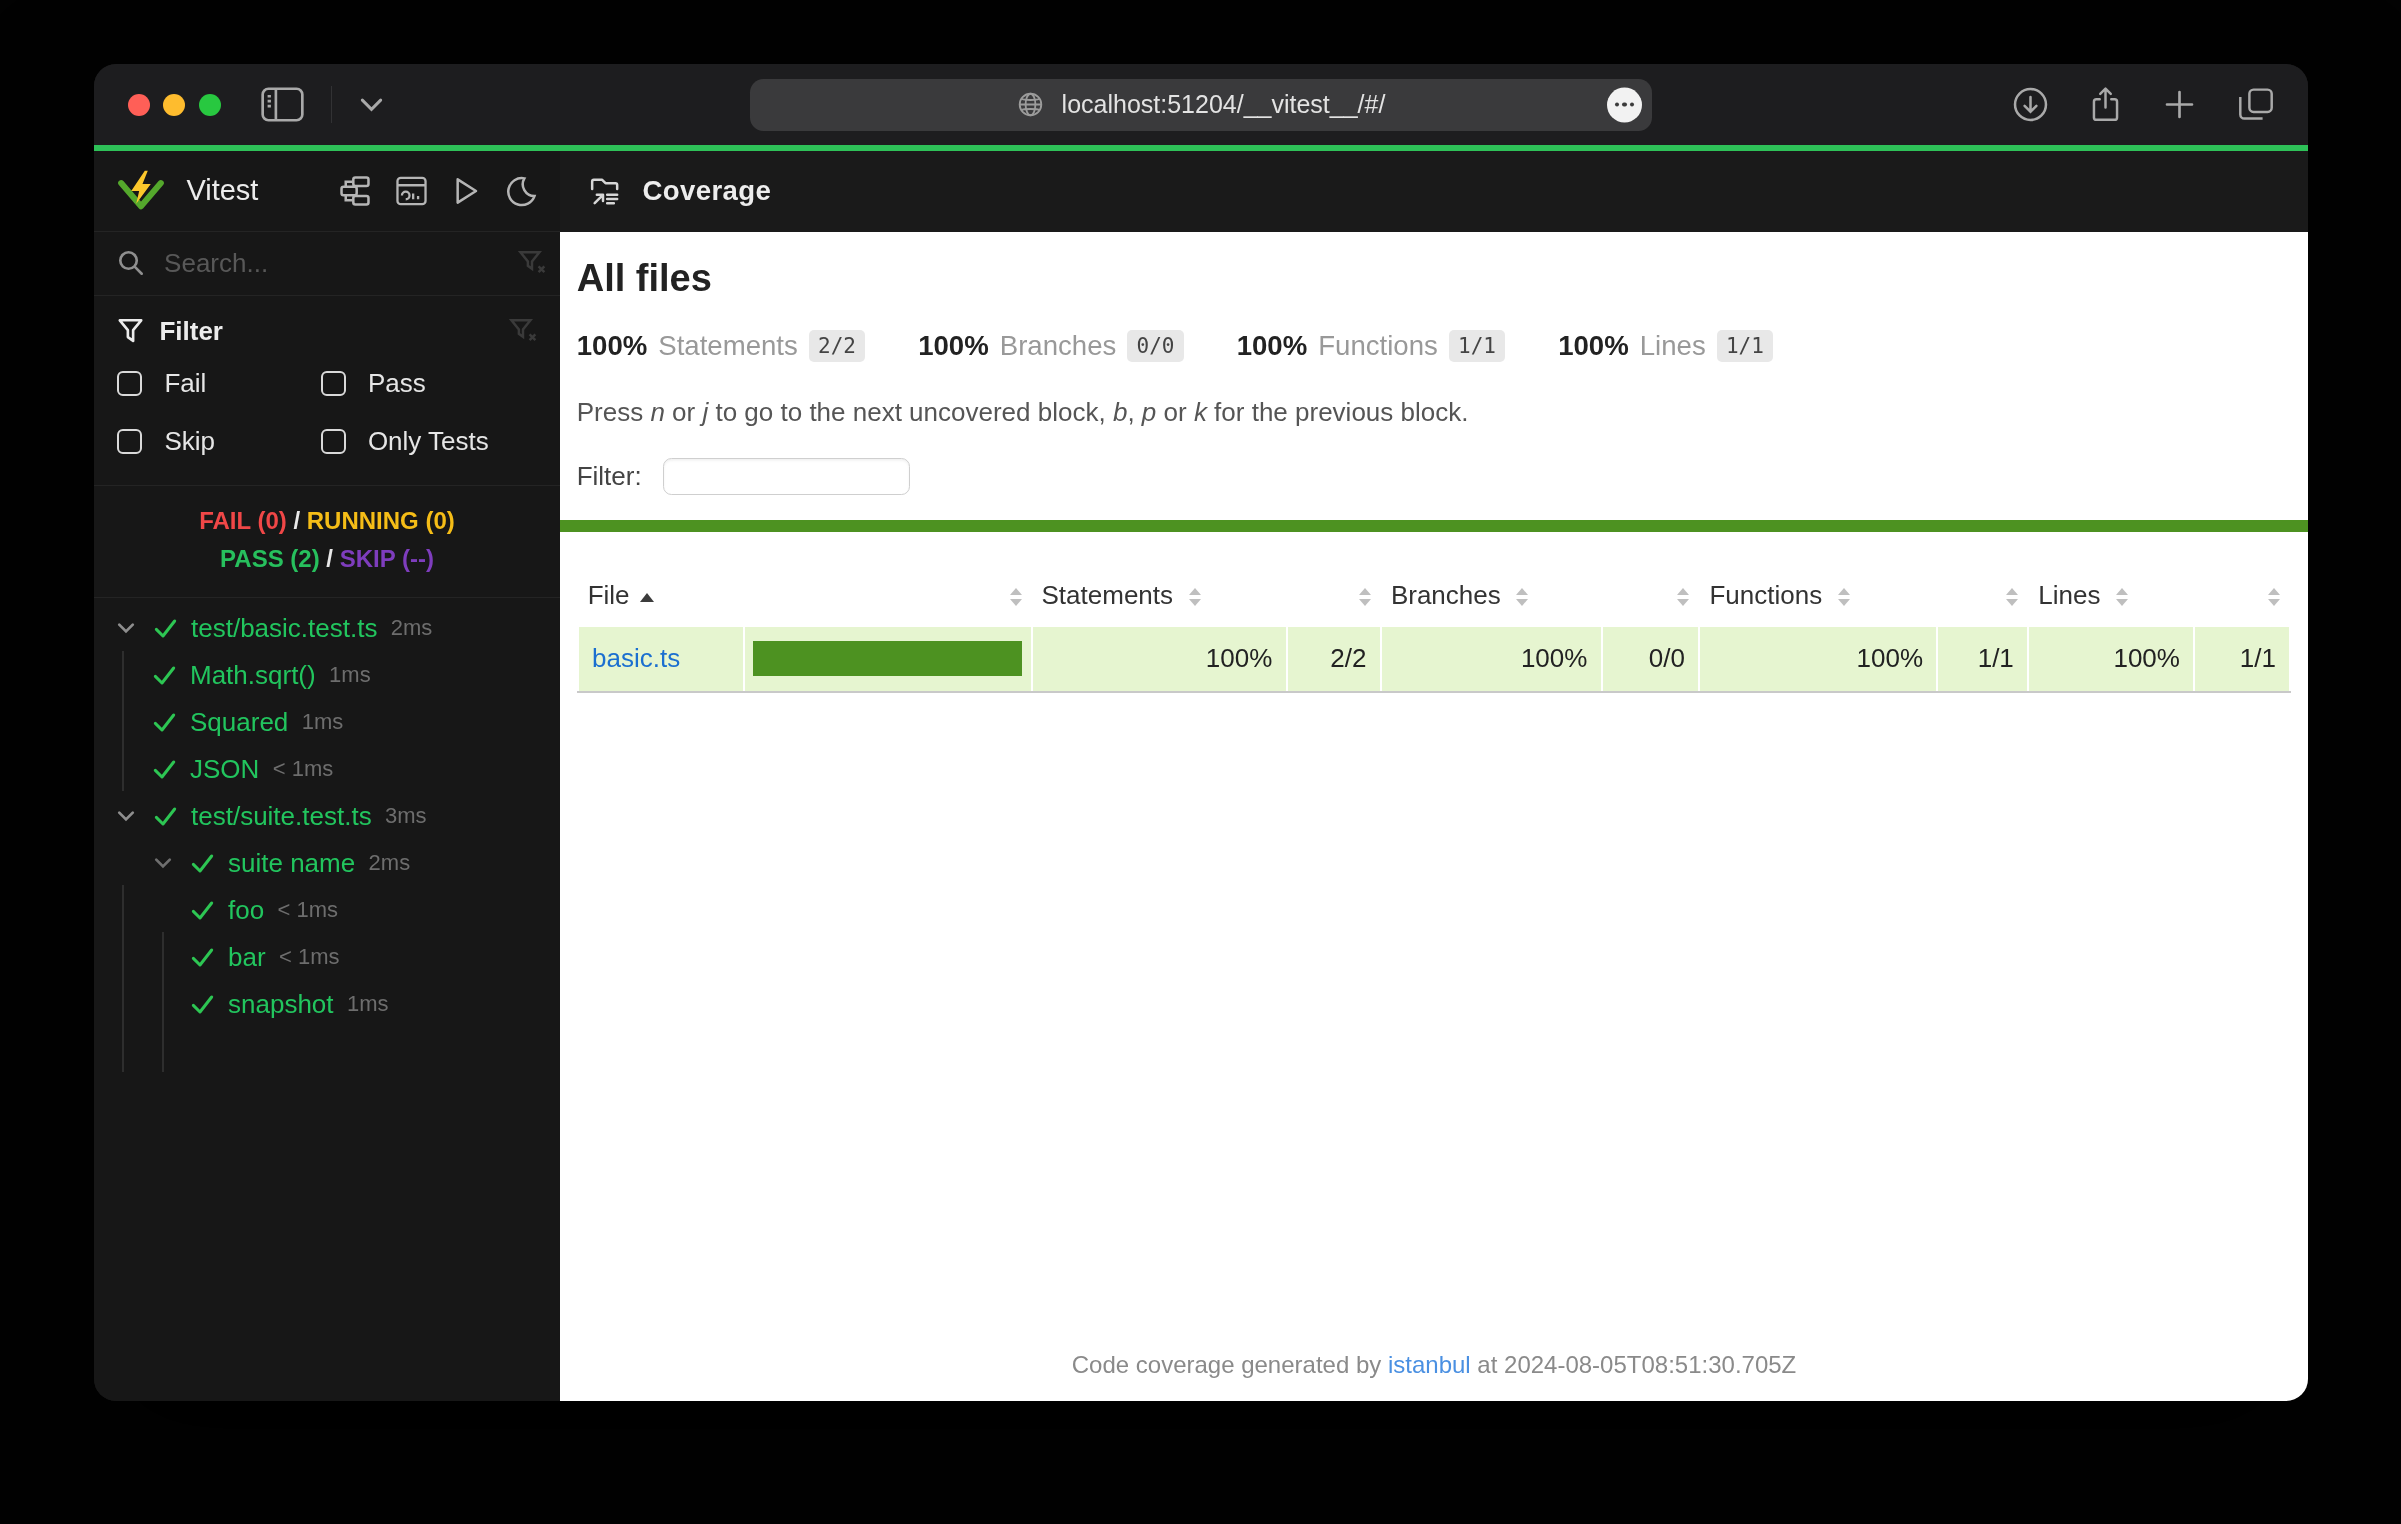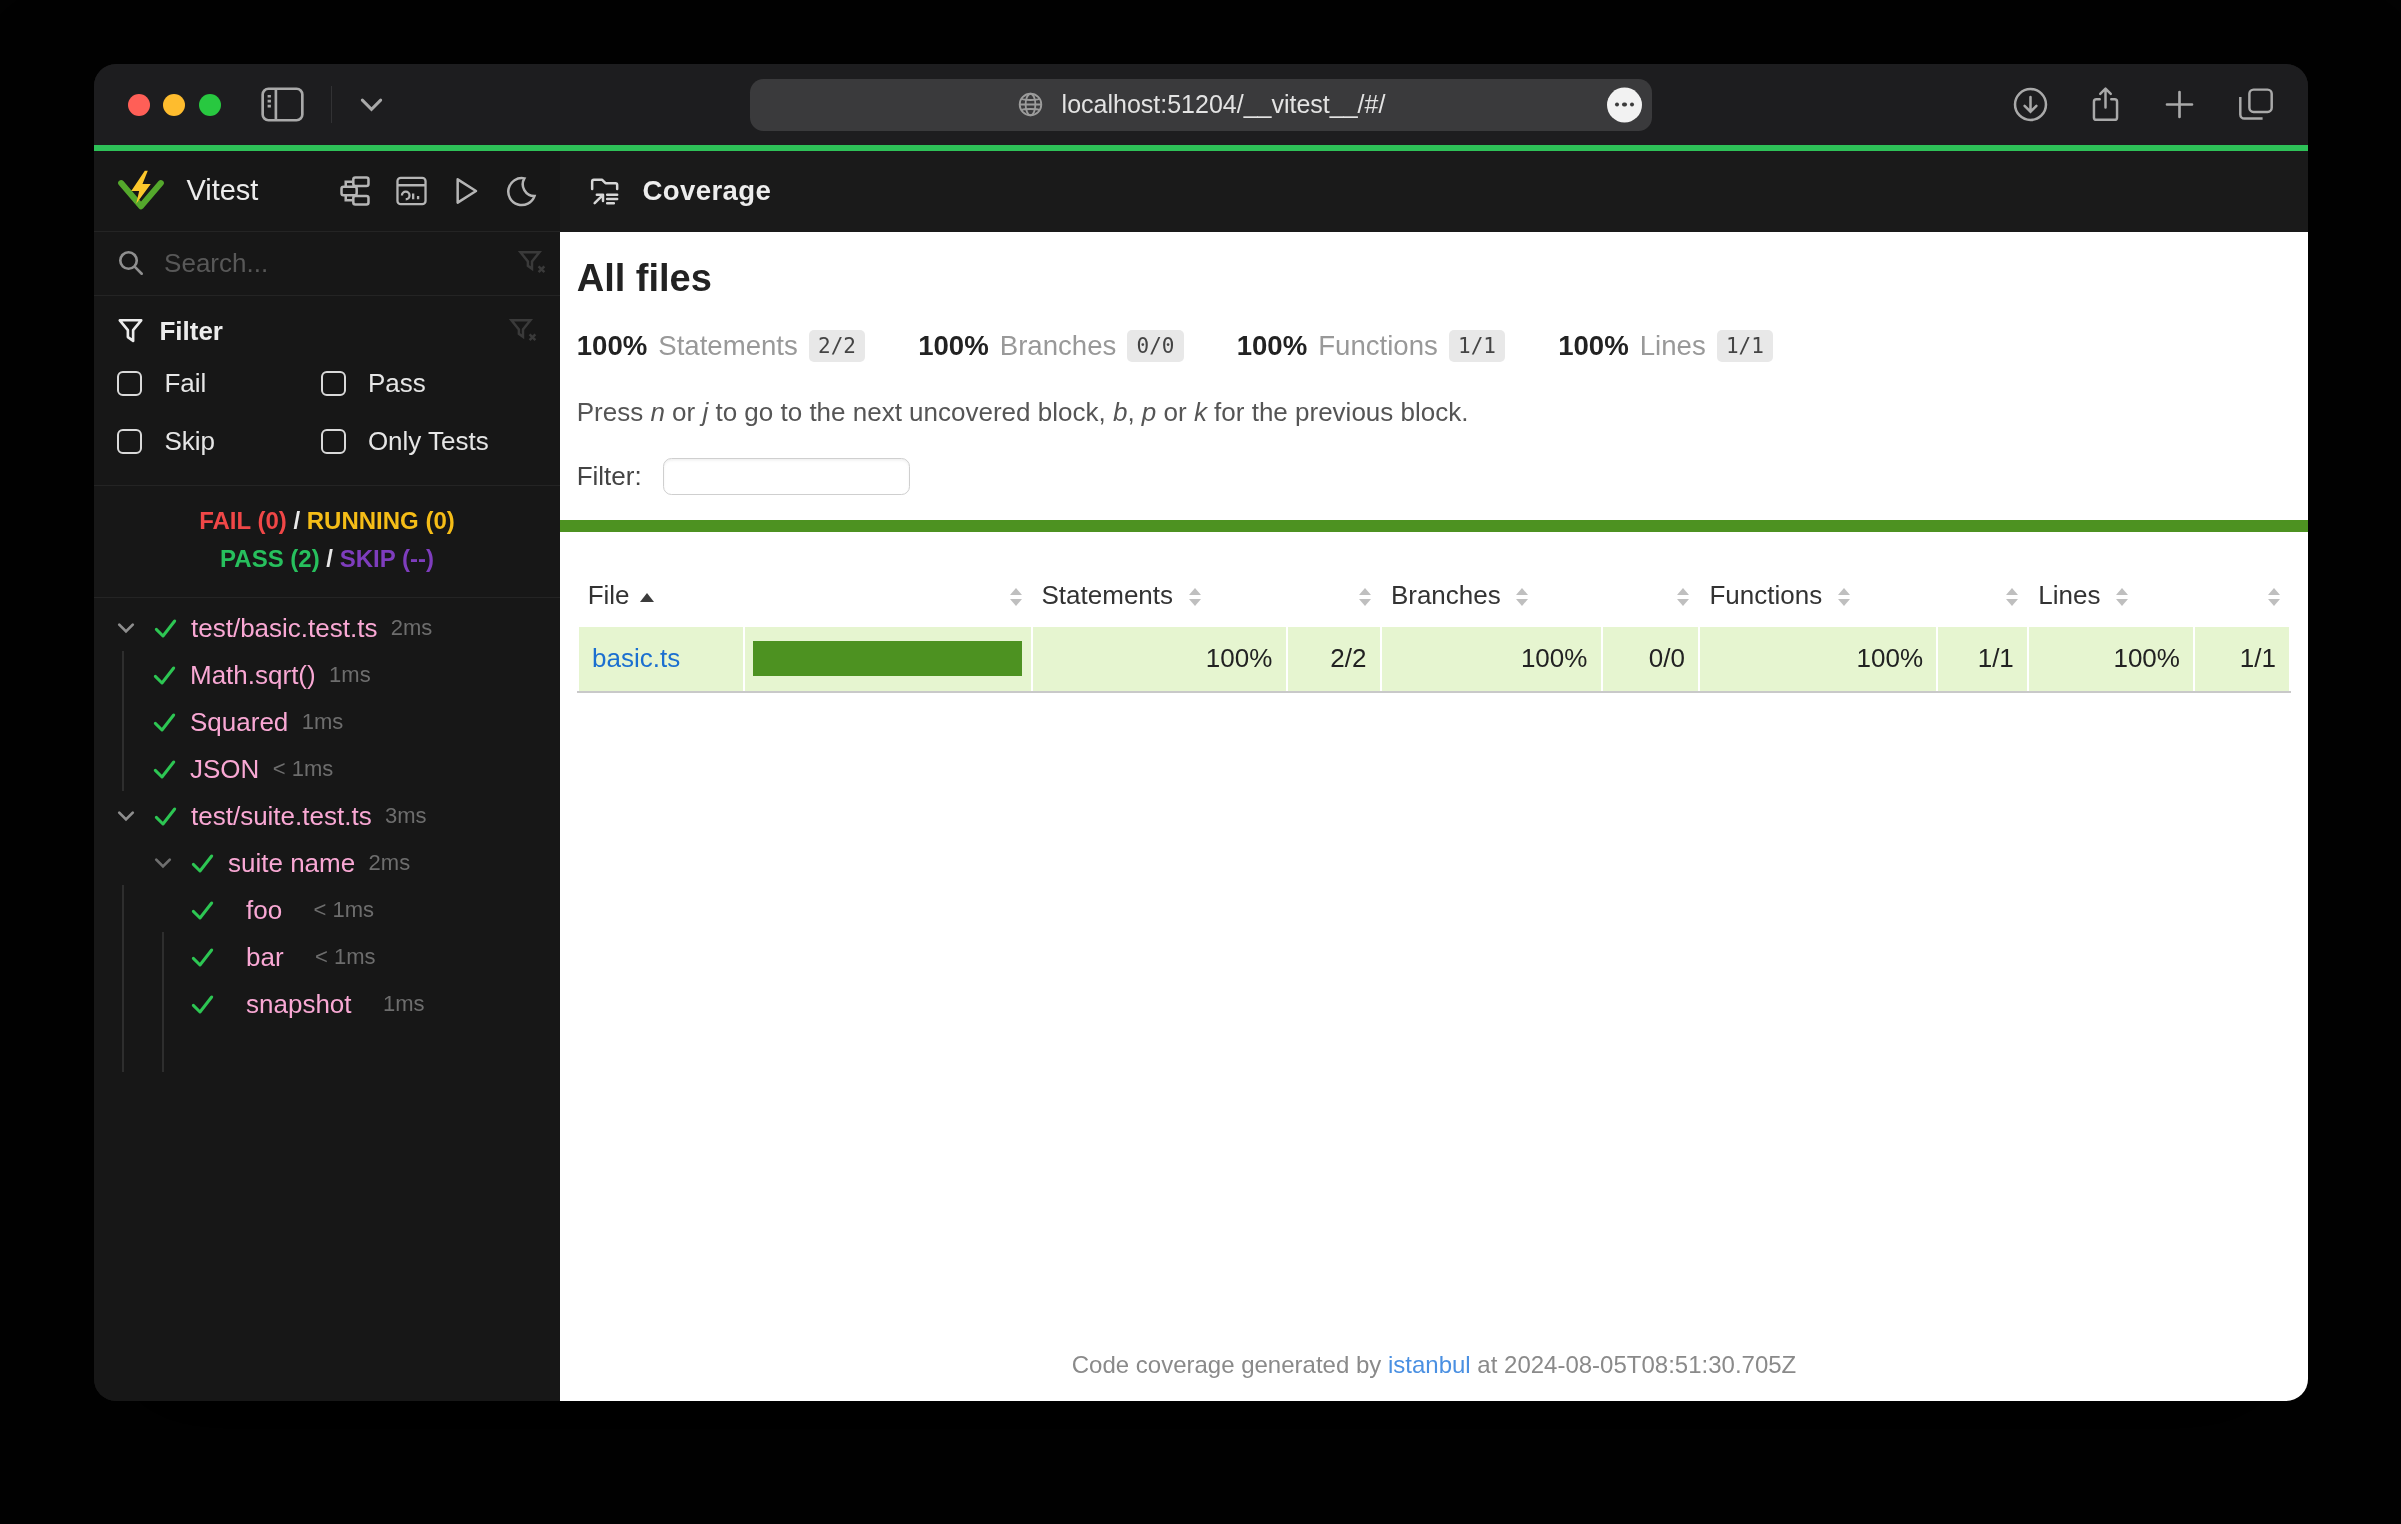--- a/index.html
+++ b/index.html
@@ -53,23 +53,23 @@
   .sb-filter { flex:0 0 auto; padding:20px 23.4px 28px; border-bottom:0.8px solid #242424; }
   .filter-title-row { display:flex; align-items:center; gap:15px; color:#ececec; font-size:26px; font-weight:bold; }
   .cb-grid { margin-top:21px; display:grid; grid-template-columns:1fr 1.06fr; row-gap:27px; }
   .cb { display:flex; align-items:center; gap:22px; font-size:26px; color:#e6e6e6; cursor:default; }
   .cb-box { width:25px; height:25px; border:2.5px solid #d9d9d9; border-radius:5.8px; background:transparent; flex:0 0 auto; }
   .sb-status { flex:0 0 auto; padding:16.7px 0 20px; border-bottom:0.8px solid #242424; text-align:center; font-size:24px; font-weight:bold; line-height:1.55; }
   .st-fail { color:#f04747; } .st-running { color:#f5bd17; } .st-pass { color:#27c05d; } .st-skip { color:#7e3dbd; } .st-sep { color:#e8e8e8; }
   .sb-tree { flex:1; position:relative; padding-top:6.7px; overflow:hidden; }
   .trow { height:47px; display:flex; align-items:center; padding-left:21px; position:relative; }
   .trow .slot { width:38px; flex:0 0 auto; display:flex; align-items:center; }
-  .trow .label { font-size:26px; color:#f9a8d4; white-space:nowrap; }
+  .trow .label { font-size:26px; color:#22c55e; white-space:nowrap; }
   .trow .dur { font-size:22px; color:#6d6d6d; margin-left:13.4px; white-space:nowrap; }
-  .lvl1 { padding-left:58px; } .lvl2 { padding-left:96px;gap:18px; }
+  .lvl1 { padding-left:58px; } .lvl2 { padding-left:96px; }
   .guide { position:absolute; width:1.7px; background:#2e2e2e; }
   .g1 { left:28px; top:53px; height:140px; }
   .g2 { left:28px; top:287px; height:187px; }
   .g3 { left:68px; top:334px; height:140px; }
 
   
   .main-header { height:81px; flex:0 0 auto; background:#1a1a1a; color:#ededed; display:flex; align-items:center; gap:18.4px; padding:0 27px; }
   .main-header .title { font-size:27.6px; font-weight:bold; letter-spacing:0.4px; }
   .content { flex:1; min-height:0; padding:0 16.7px; display:flex; flex-direction:column; }
   .allfiles { margin:25px 0 0; font-size:38px; font-weight:bold; color:#222222; }

